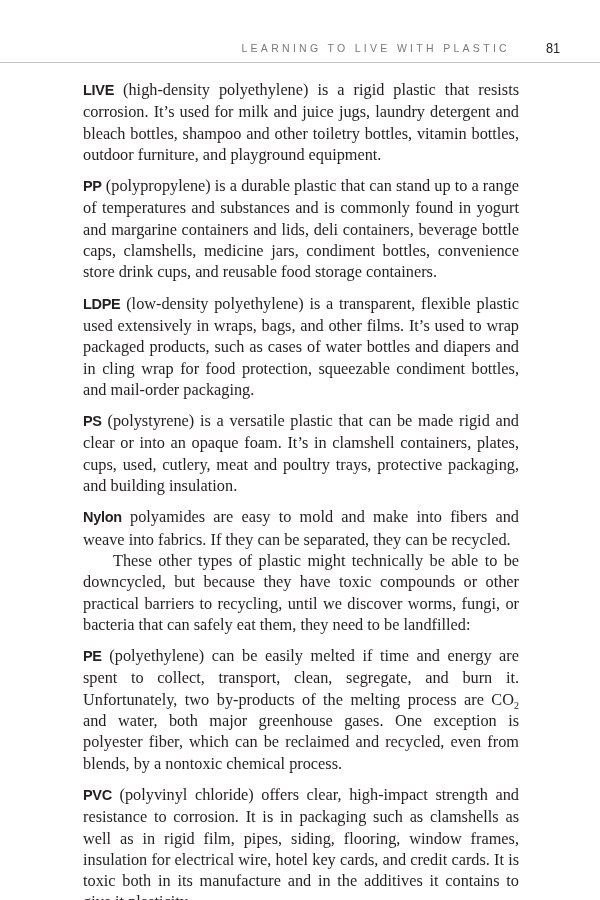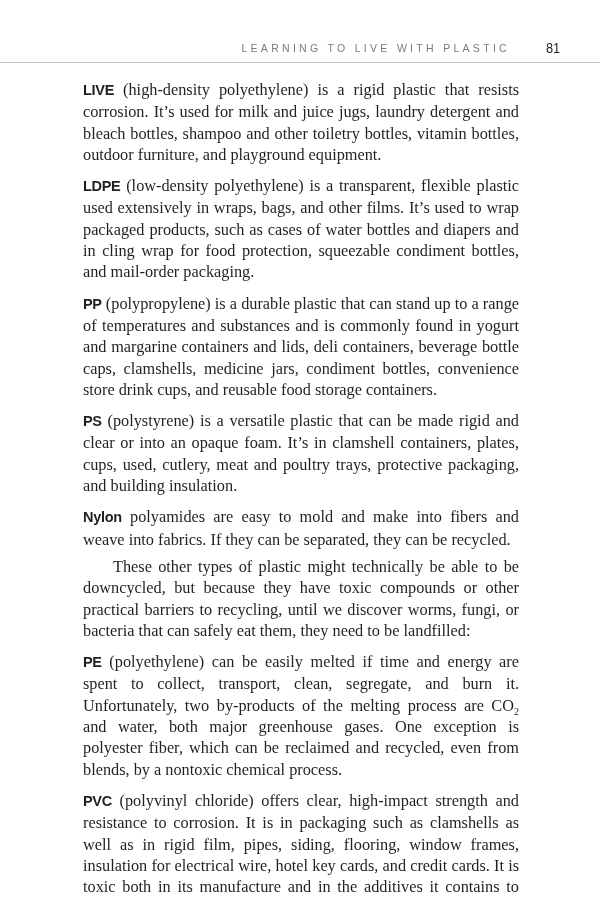--- a/index.html
+++ b/index.html
@@ -35,21 +35,21 @@
 </head>
 <body>
 
 <div class="running-head">
   <span class="running-title">LEARNING TO LIVE WITH PLASTIC</span>
   <span class="page-number">81</span>
 </div>
 
 <div class="body-text">
   <p><span class="term">LIVE</span><span> (high-density polyethylene) is a rigid plastic that resists corro­sion. It’s used for milk and juice jugs, laundry detergent and bleach bottles, shampoo and other toiletry bottles, vitamin bottles, outdoor furniture, and playground equipment.</span></p>
+  <p><span class="term">PP</span><span> (polypropylene) is a durable plastic that can stand up to a range of temperatures and substances and is commonly found in yogurt and margarine containers and lids, deli containers, beverage bottle caps, clamshells, medicine jars, condiment bottles, convenience store drink cups, and reusable food storage containers.</span></p>
   <p><span class="term">LDPE</span><span> (low-density polyethylene) is a transparent, flexible plastic used extensively in wraps, bags, and other films. It’s used to wrap packaged products, such as cases of water bottles and diapers and in cling wrap for food protection, squeezable condiment bottles, and mail-order packaging.</span></p>
-  <p><span class="term">PP</span><span> (polypropylene) is a durable plastic that can stand up to a range of temperatures and substances and is commonly found in yogurt and margarine containers and lids, deli containers, beverage bottle caps, clamshells, medicine jars, condiment bottles, convenience store drink cups, and reusable food storage containers.</span></p>
   <p><span class="term">PS</span><span> (polystyrene) is a versatile plastic that can be made rigid and clear or into an opaque foam. It’s in clamshell containers, plates, cups, used, cutlery, meat and poultry trays, protective packaging, and building insulation.</span></p>
   <p style="margin-bottom:0"><span class="term">Nylon</span><span> polyamides are easy to mold and make into fibers and weave into fabrics. If they can be separated, they can be recycled.</span></p>
-  <p class="indent" style="margin-top:6px"><span>These other types of plastic might technically be able to be down­cycled, but because they have toxic compounds or other practical barriers to recycling, until we discover worms, fungi, or bacteria that can safely eat them, they need to be landfilled:</span></p>
+  <p class="indent" style="margin-top:0"><span>These other types of plastic might technically be able to be down­cycled, but because they have toxic compounds or other practical barriers to recycling, until we discover worms, fungi, or bacteria that can safely eat them, they need to be landfilled:</span></p>
   <p><span class="term">PE</span><span> (polyethylene) can be easily melted if time and energy are spent to collect, transport, clean, segregate, and burn it. Unfortunately, two by-products of the melting process are CO</span><sub>2</sub><span> and water, both major green­house gases. One exception is polyester fiber, which can be reclaimed and recycled, even from blends, by a nontoxic chemical process.</span></p>
   <p><span class="term">PVC</span><span> (polyvinyl chloride) offers clear, high-impact strength and resis­tance to corrosion. It is in packaging such as clamshells as well as in rigid film, pipes, siding, flooring, window frames, insulation for electrical wire, hotel key cards, and credit cards. It is toxic both in its manufacture and in the additives it contains to give it plasticity.</span></p>
 
 </div>
 
 </body></html>

